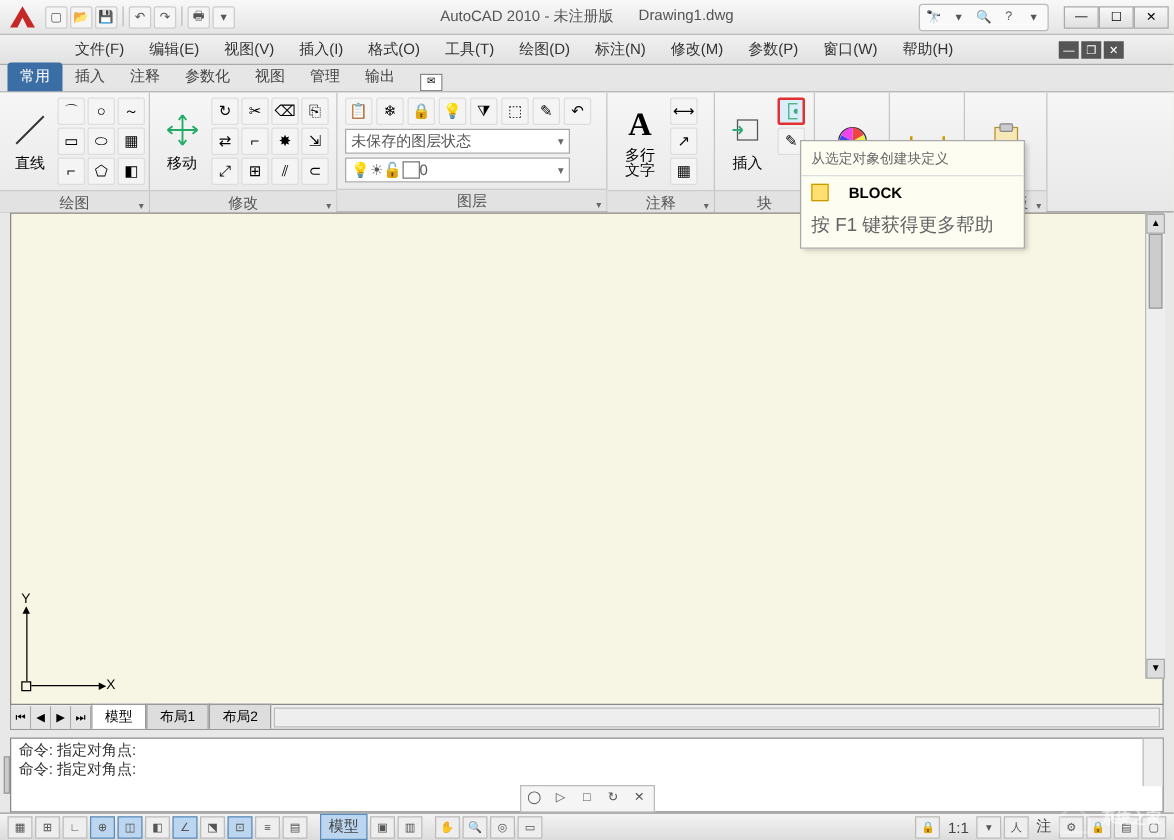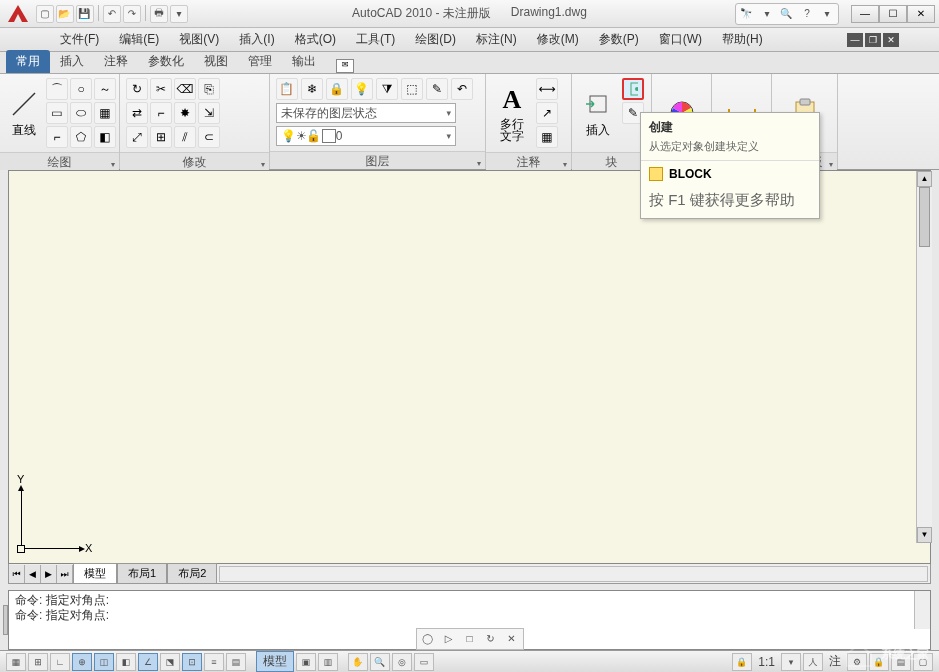--- a/index.html
+++ b/index.html
@@ -46,21 +46,21 @@
 .layer-combo .arrow { margin-left: auto; color: #666; font-size: 9px; }
 .layer-row { display: flex; gap: 3px; align-items: center; }
 .panel-annotate .big-btn .icon { font-size: 26px; font-family: serif; font-weight: bold; }
 
 
 .block-highlight { border: 2px solid #e03030 !important; background: #d9eefb; padding: 4px; }
 .tooltip-box { position: absolute; top: 112px; left: 640px; width: 180px; background: #fdfdf2; border: 1px solid #aaa; box-shadow: 2px 2px 4px rgba(0,0,0,0.2); z-index: 10; }
 .tooltip-box .tt-head { padding: 6px 8px; border-bottom: 1px solid #ddd; }
 .tooltip-box .tt-title { font-weight: bold; color: #333; margin-bottom: 3px; }
 .tooltip-box .tt-desc { color: #666; font-size: 11px; }
-.tooltip-box .tt-cmd { padding: 6px 8px; display: flex; align-items: center; gap: 6px; }
+.tooltip-box .tt-cmd { padding: 6px 8px; display: flex; align-items: center; gap: 16px; }
 .tooltip-box .tt-cmd-icon { width: 14px; height: 14px; background: #ffe070; border: 1px solid #cc9900; }
 .tooltip-box .tt-help { padding: 4px 8px 8px; color: #666; font-size: 15px; }
 
 
 .draw-area { position: absolute; top: 170px; left: 8px; right: 8px; bottom: 108px; background: #f7f5e3; border: 1px solid #888; }
 .ucs { position: absolute; left: 12px; bottom: 14px; }
 .ucs-y { position: absolute; left: 0; bottom: 0; width: 1px; height: 60px; background: #000; }
 .ucs-x { position: absolute; left: 0; bottom: 0; width: 60px; height: 1px; background: #000; }
 .ucs-ylabel { position: absolute; left: -4px; bottom: 64px; font-size: 11px; }
 .ucs-xlabel { position: absolute; left: 64px; bottom: -5px; font-size: 11px; }
@@ -200,20 +200,28 @@
         <div class="small-btn">⌐</div>
         <div class="small-btn">⬠</div>
         <div class="small-btn">◧</div>
       </div>
     </div>
     <div class="panel-title"><span>绘图</span><span class="expand">▾</span></div>
   </div>
 
   <div class="panel" style="width:150px">
     <div class="panel-body">
+      <div class="big-btn">
+        <div class="icon">
+            <svg width="30" height="30">
+              <path d="M15 3 L15 27 M3 15 L27 15 M15 3 L12 7 M15 3 L18 7 M15 27 L12 23 M15 27 L18 23 M3 15 L7 12 M3 15 L7 18 M27 15 L23 12 M27 15 L23 18" stroke="#2a6" stroke-width="1.5" fill="none"></path>
+            </svg>
+          </div>
+        <span>移动</span>
+      </div>
       <div class="small-grid" style="grid-template-columns:repeat(4,22px)">
         <div class="small-btn">↻</div>
         <div class="small-btn">✂</div>
         <div class="small-btn">⌫</div>
         <div class="small-btn">⎘</div>
         <div class="small-btn">⇄</div>
         <div class="small-btn">⌐</div>
         <div class="small-btn">✸</div>
         <div class="small-btn">⇲</div>
         <div class="small-btn">⤢</div>
@@ -342,21 +350,20 @@
           </div>
       </div>
     </div>
     <div class="panel-title"><span>剪贴板</span><span class="expand">▾</span></div>
   </div>
 
 </div>
 
 <div class="tooltip-box">
   <div class="tt-head">
-    <div class="tt-title">创建</div>
     <div class="tt-desc">从选定对象创建块定义</div>
   </div>
   <div class="tt-cmd">
     <div class="tt-cmd-icon"></div>
     <b>BLOCK</b>
   </div>
   <div class="tt-help">按 F1 键获得更多帮助</div>
 </div>
 
 <div class="draw-area">

